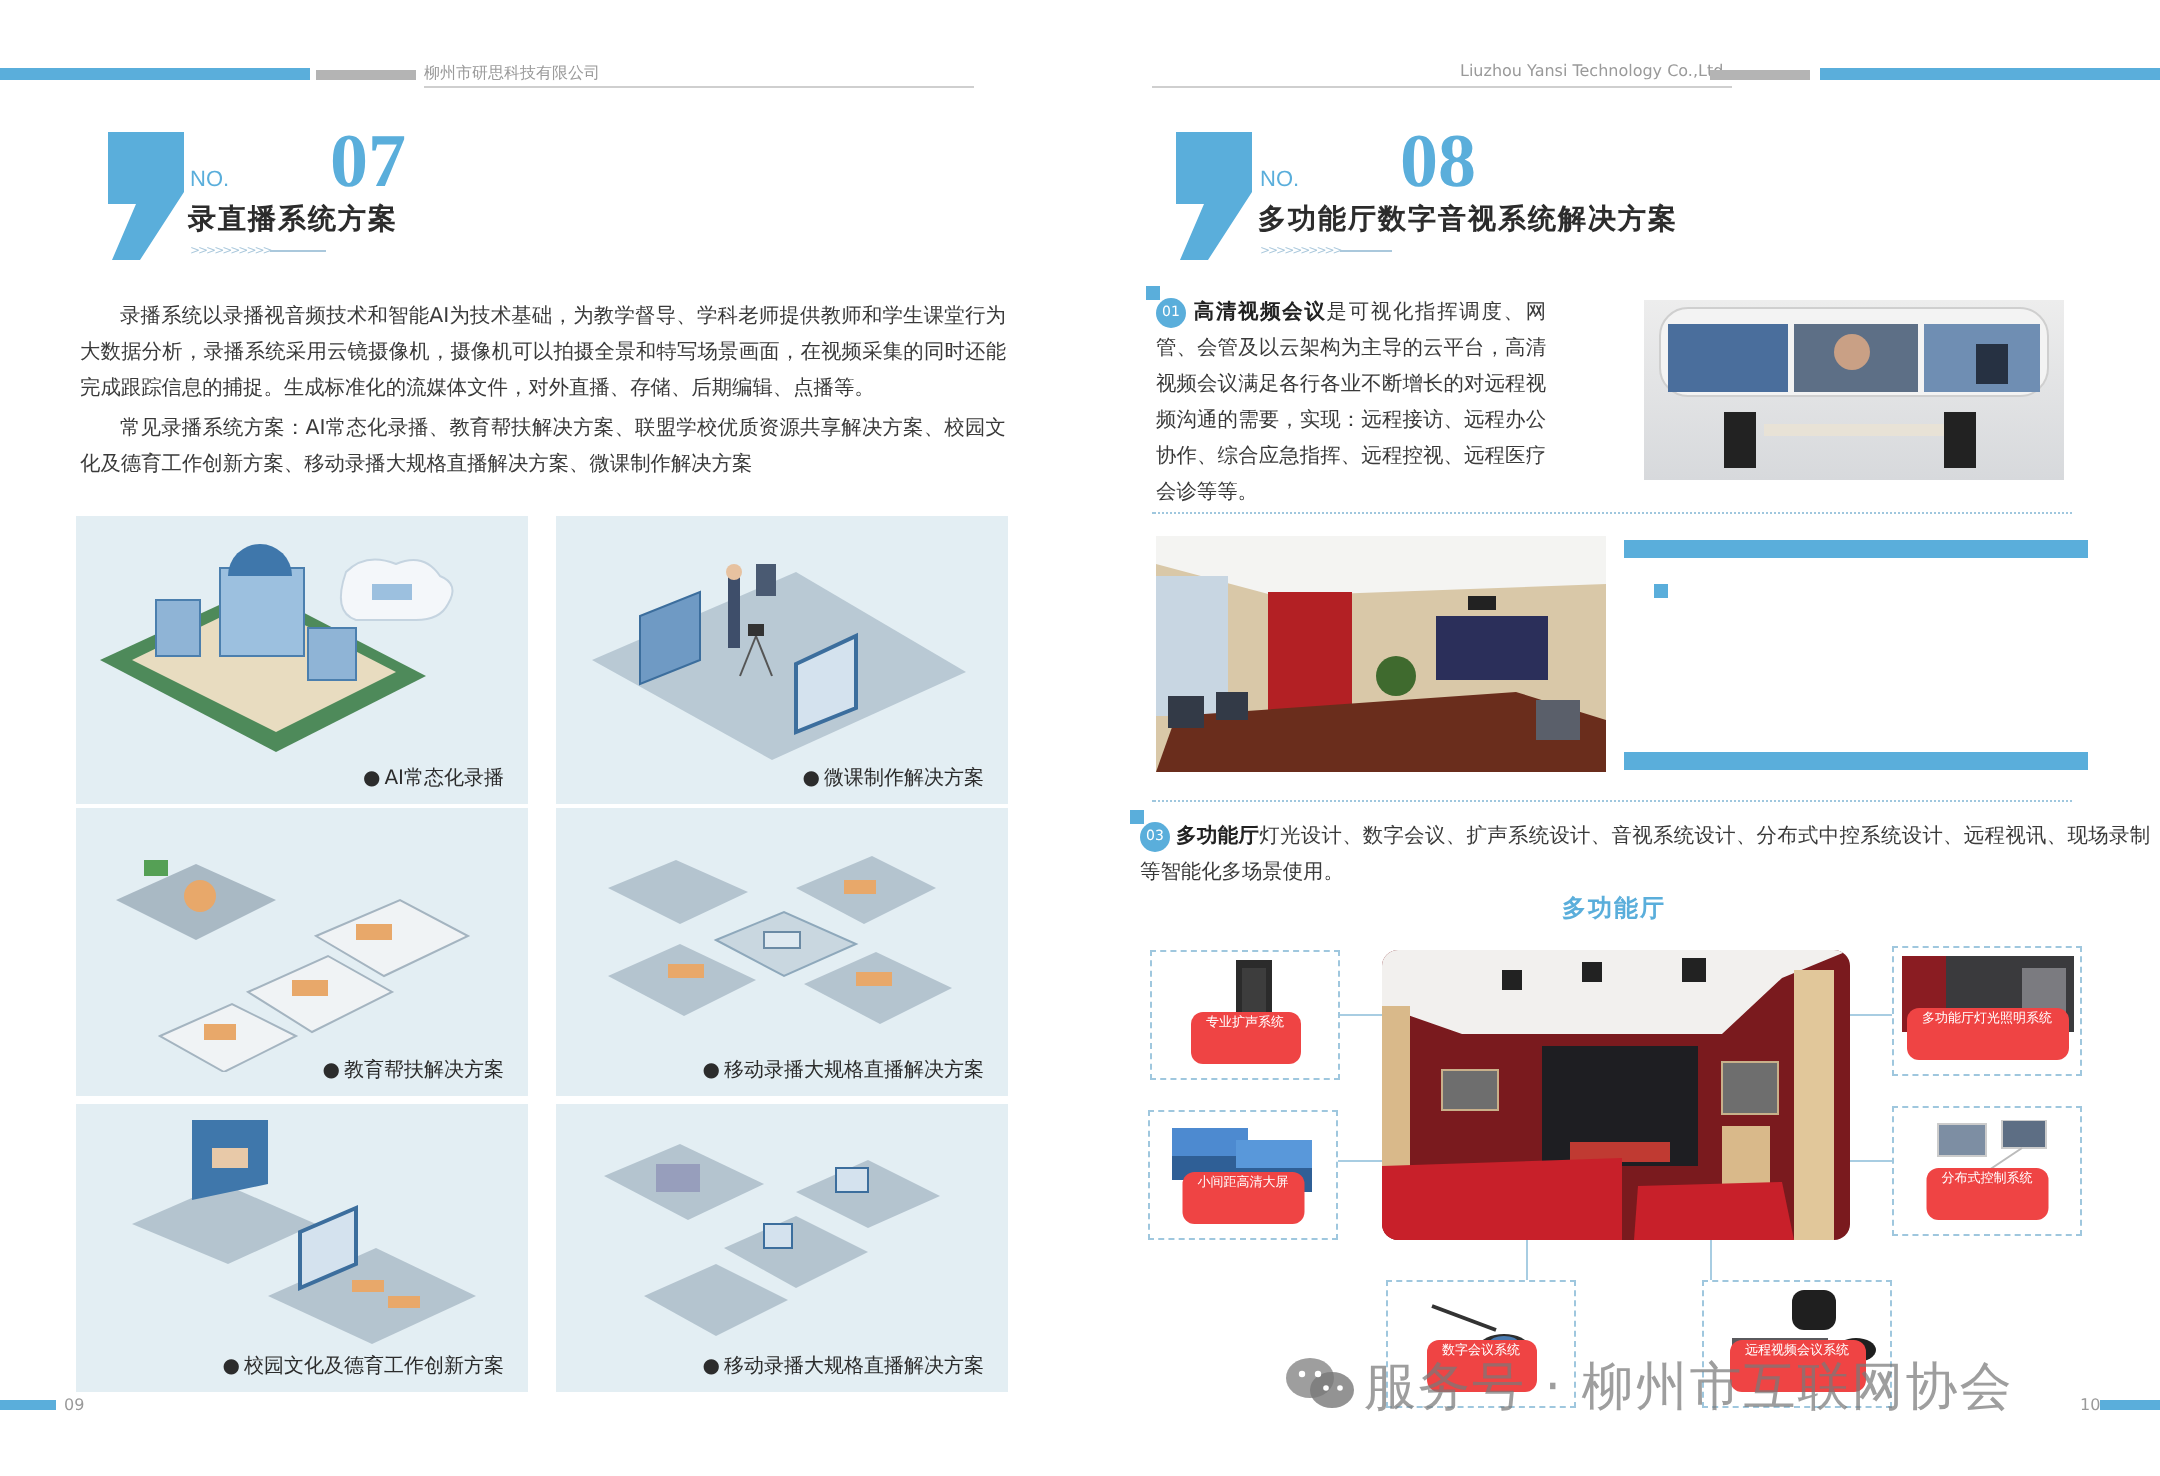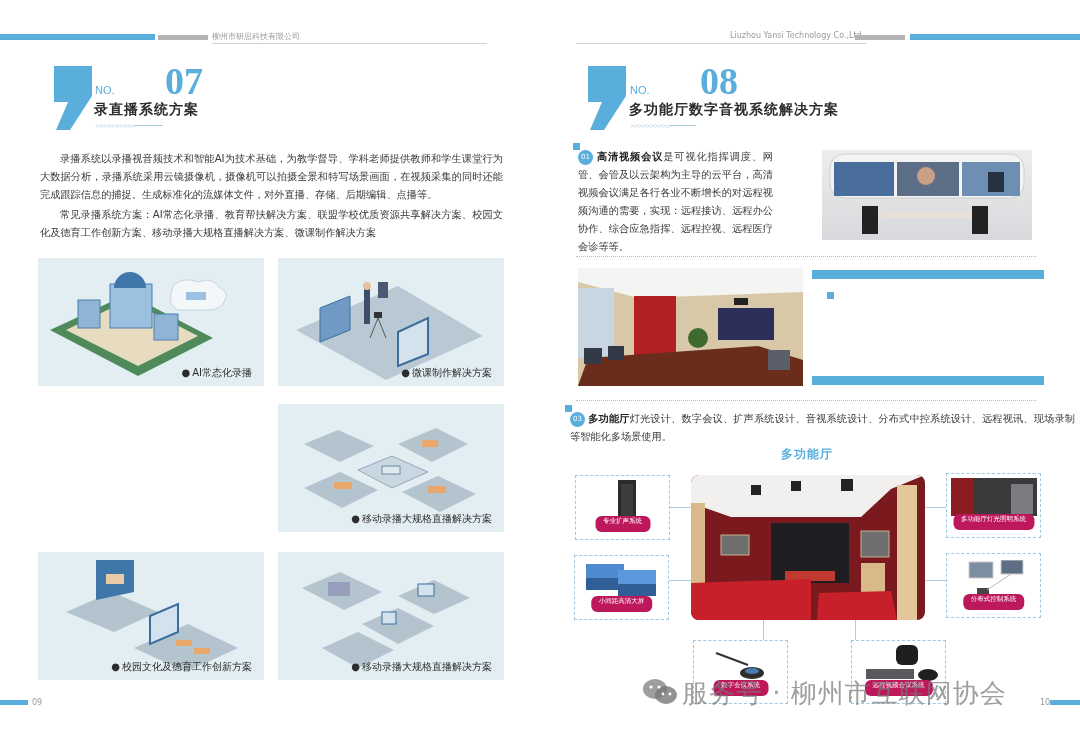--- a/index.html
+++ b/index.html
@@ -20,37 +20,37 @@
   .quote-mark { position: absolute; }
   .no-label { position: absolute; font-family: "Liberation Sans", sans-serif; font-size: 11px; color: #5aaedb; }
   .no-num { position: absolute; font-family: "Liberation Serif", serif; font-weight: bold; font-size: 38px; color: #5aaedb; line-height: 1; margin-left: 48px; }
   .sec-title { position: absolute; font-size: 14px; font-weight: bold; color: #2c2c2c; letter-spacing: 1px; white-space: nowrap; }
   .arrows { position: absolute; font-size: 6px; color: #aac8dc; letter-spacing: -1px; white-space: nowrap; }
   .arrow-line { position: absolute; height: 1px; background: #aac8dc; }
 
   .para { position: absolute; font-size: 10.2px; line-height: 18px; color: #3a3a3a; text-align: justify; }
 
   
-  .tile { position: absolute; width: 226px; height: 128px; background: #e3eef3; overflow: hidden; }
+  .tile { position: absolute; width: 226px; height: 144px; background: #e3eef3; overflow: hidden; }
   .tile .caption { position: absolute; right: 12px; bottom: 6px; font-size: 10px; color: #2c2c2c; white-space: nowrap; }
   .tile .caption::before { content: "\25CF"; margin-right: 2px; }
   .tile svg { position: absolute; left: 0; top: 0; }
 
   
   .bullet-sq { position: absolute; width: 7px; height: 7px; background: #5aaedb; }
   .num-circle { display: inline-block; width: 15px; height: 15px; border-radius: 50%; background: #5aaedb; color: #fff; font-size: 7px; text-align: center; line-height: 15px; vertical-align: 1px; margin-right: 3px; }
   .bold { font-weight: bold; color: #222; }
   .dotted { position: absolute; height: 0; border-top: 1px dotted #9fc7de; }
   .band { position: absolute; background: #5aaedb; height: 9px; }
 
   .photo { position: absolute; overflow: hidden; }
 
   .diag-title { position: absolute; font-size: 12px; font-weight: bold; color: #5aaedb; letter-spacing: 1px; }
   .dbox { position: absolute; border: 1px dashed #9fc7de; background: #fff; }
-  .dbox .pill { position: absolute; left: 50%; transform: translateX(-50%); bottom: 7px; height: 16px; border-radius: 6px; background: #be185d; color: #fff; font-size: 6.5px; text-align: right; line-height: 11px; white-space: nowrap; padding: 0 8px; }
+  .dbox .pill { position: absolute; left: 50%; transform: translateX(-50%); bottom: 7px; height: 26px; border-radius: 6px; background: #ef4444; color: #fff; font-size: 6.5px; text-align: right; line-height: 11px; white-space: nowrap; padding: 0 8px; }
   .conn { position: absolute; background: #a8cde2; }
 
   .pgnum { position: absolute; font-size: 8px; color: #9a9a9a; }
 
   .watermark { position: absolute; left: 640px; top: 676px; font-size: 26px; color: rgba(120,120,120,0.72); white-space: nowrap; letter-spacing: 1px; }
   .wm-icon { position: absolute; left: 642px; top: 678px; }
 </style>
 </head>
 <body>
 
@@ -94,20 +94,34 @@
       <circle cx="89" cy="28" r="4" fill="#e7c2a0"></circle>
       <rect x="100" y="24" width="10" height="16" fill="#4a5a72"></rect>
       <line x1="100" y1="60" x2="92" y2="80" stroke="#555"></line>
         <line x1="100" y1="60" x2="108" y2="80" stroke="#555"></line>
       <rect x="96" y="54" width="8" height="6" fill="#333"></rect>
       <polygon points="120,74 150,60 150,96 120,108" fill="#d4e2ee" stroke="#3c6e9d" stroke-width="2"></polygon>
     </svg>
     <div class="caption">微课制作解决方案</div>
   </div>
 
+  <div class="tile" style="left:38px;top:404px;">
+    <svg width="226" height="132">
+      <polygon points="20,46 60,28 100,46 60,66" fill="#a9b9c4"></polygon>
+      <rect x="34" y="26" width="12" height="8" fill="#55a055"></rect>
+      <circle cx="62" cy="44" r="8" fill="#e8a86a"></circle>
+      <polygon points="120,64 162,46 196,64 154,84" fill="#f0f3f5" stroke="#a4b4c0"></polygon>
+      <rect x="140" y="58" width="18" height="8" fill="#e8a86a"></rect>
+      <polygon points="86,92 126,74 158,92 118,112" fill="#f0f3f5" stroke="#a4b4c0"></polygon>
+      <rect x="108" y="86" width="18" height="8" fill="#e8a86a"></rect>
+      <polygon points="42,114 78,98 110,114 74,132" fill="#f0f3f5" stroke="#a4b4c0"></polygon>
+      <rect x="64" y="108" width="16" height="8" fill="#e8a86a"></rect>
+    </svg>
+    <div class="caption">教育帮扶解决方案</div>
+  </div>
 
   <div class="tile" style="left:278px;top:404px;">
     <svg width="226" height="132">
       <polygon points="26,40 60,26 96,42 62,58" fill="#b4c4cf"></polygon>
       <polygon points="120,40 158,24 190,40 154,58" fill="#b4c4cf"></polygon>
       <polygon points="80,66 114,52 150,68 114,84" fill="#c9d7e0" stroke="#8ea8bb"></polygon>
       <rect x="104" y="62" width="18" height="8" fill="#dfe9f0" stroke="#6b8aa4"></rect>
       <polygon points="26,84 62,68 100,86 64,104" fill="#b4c4cf"></polygon>
       <polygon points="124,88 160,72 198,90 162,108" fill="#b4c4cf"></polygon>
       <rect x="56" y="78" width="18" height="7" fill="#e8a86a"></rect>

